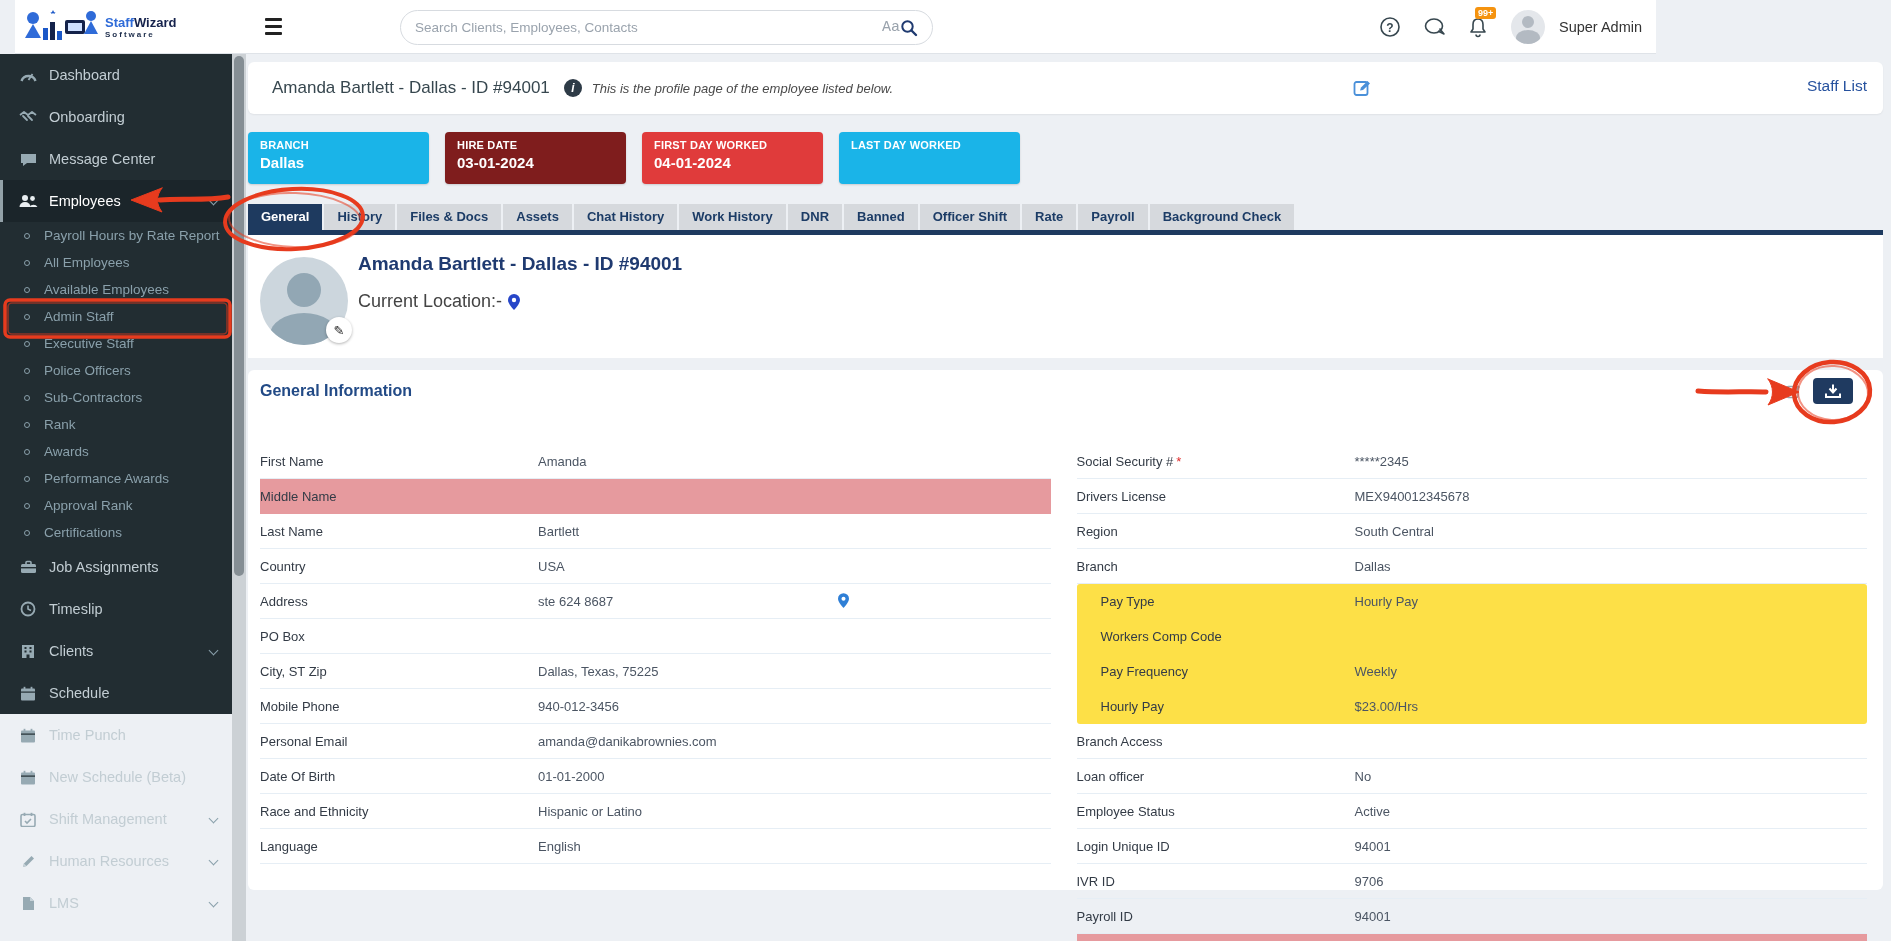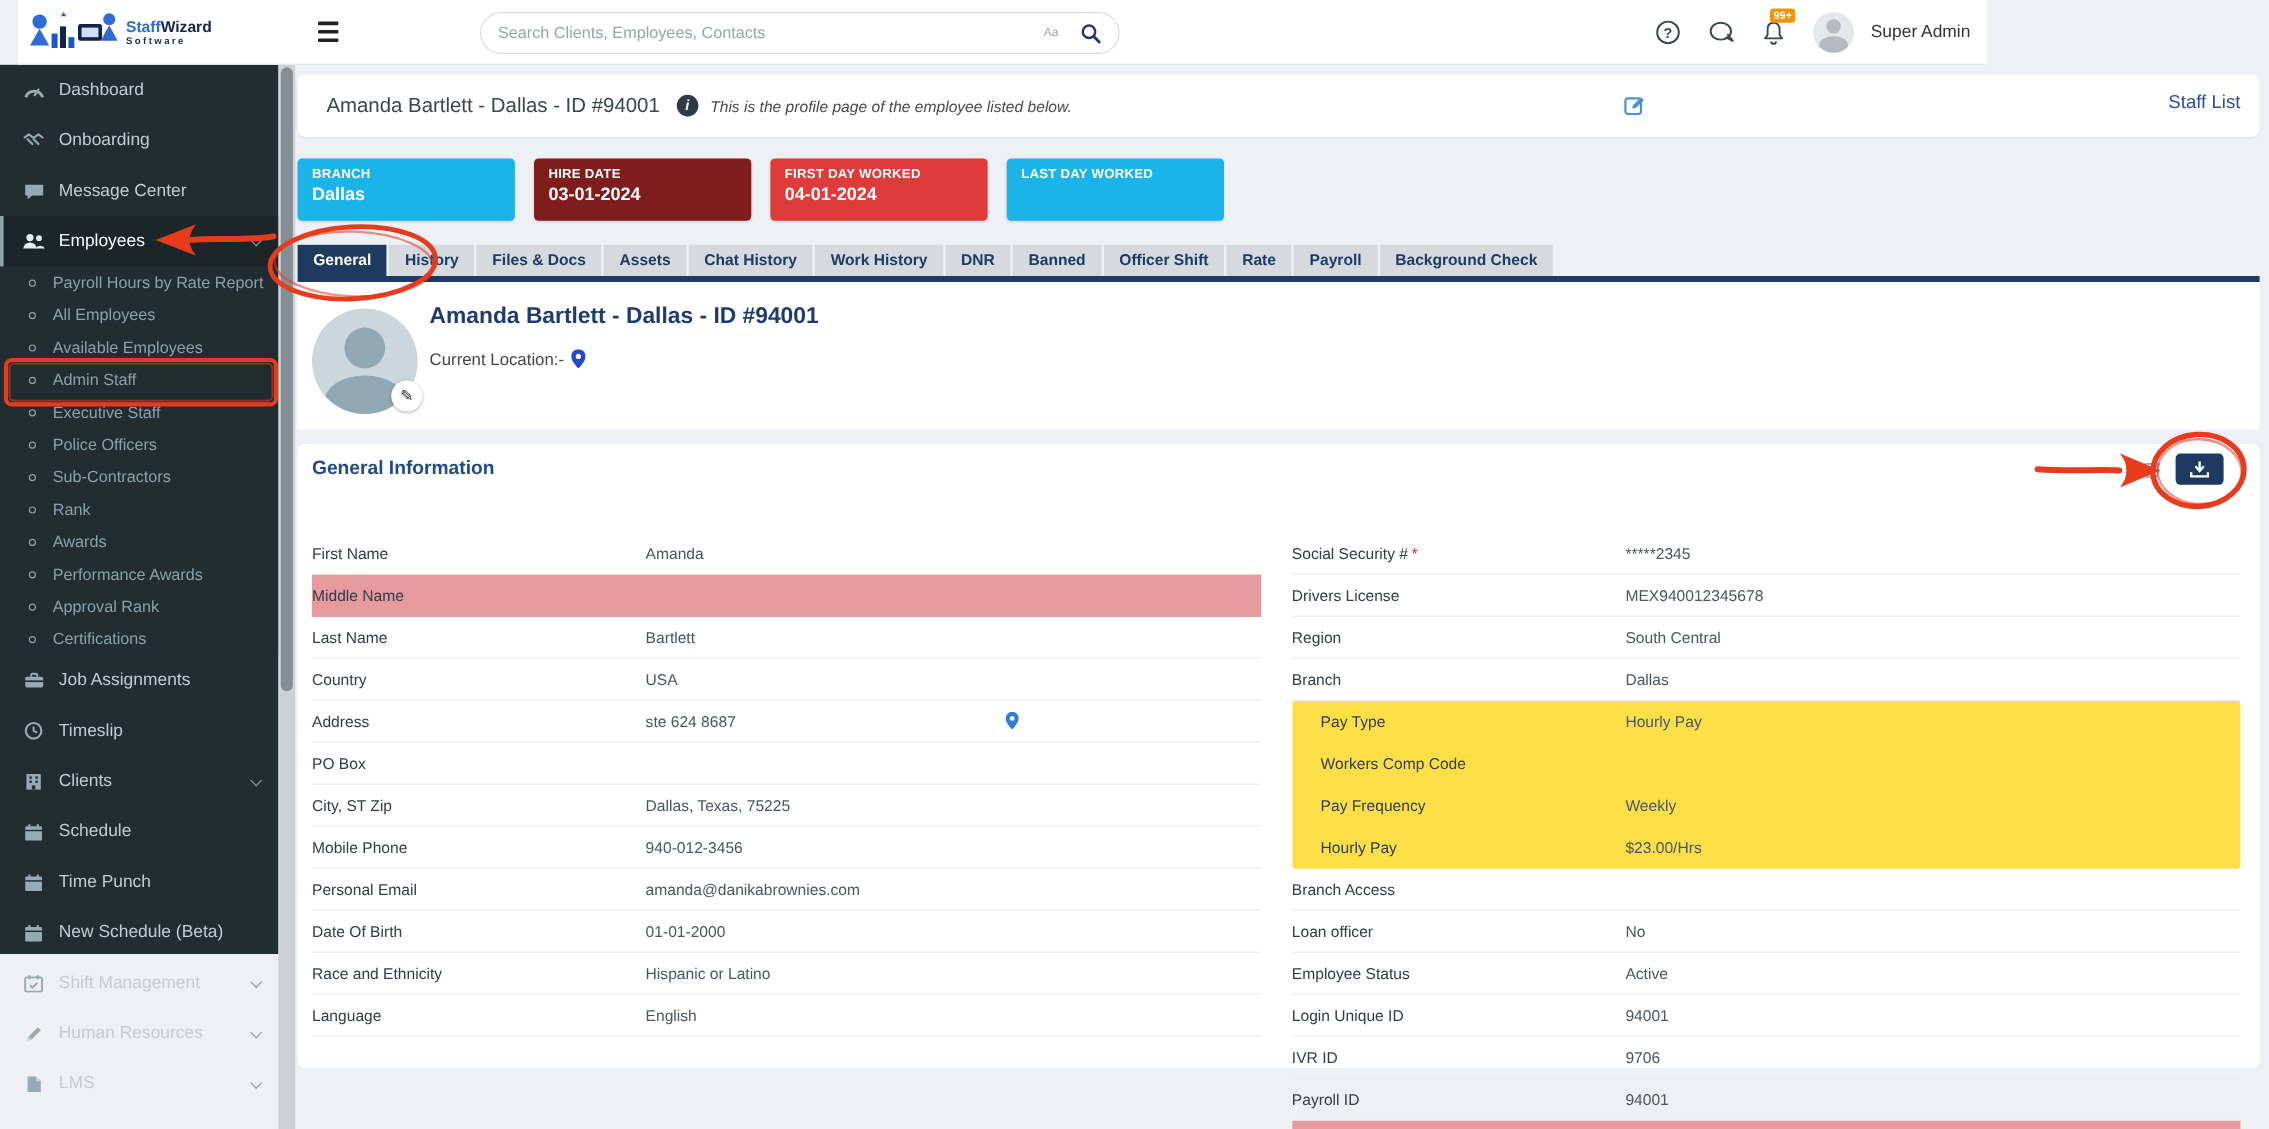--- a/index.html
+++ b/index.html
@@ -15,32 +15,32 @@
   .brand-line1 { font-size:13px; font-weight:bold; color:#15224c; }
   .brand-line1 .st { color:#2f6bd8; }
   .brand-line2 { font-size:8px; letter-spacing:2px; color:#1b2b4a; font-weight:bold; margin-top:2px; }
   .hamburger { position:absolute; left:250px; top:14px; width:26px; height:26px; cursor:pointer; }
   .hamburger i { display:block; width:17px; height:3px; background:#222; margin:4px 0; border-radius:1px; }
   .search-pill { position:absolute; left:385px; top:10px; width:533px; height:35px; border:1px solid #d7dbe0;
                  border-radius:18px; background:#fff; display:flex; align-items:center; padding:0 14px; }
   .search-pill input { flex:1; border:none; outline:none; font-size:13.5px; color:#333;
                        font-family:"Liberation Sans","DejaVu Sans",sans-serif; }
   .search-pill input::placeholder { color:#9aa3ad; }
-  .aa-toggle { color:#9aa3ad; font-size:10px; margin-right:18px; cursor:pointer; }
+  .aa-toggle { color:#9aa3ad; font-size:15px; cursor:pointer;font-family:Liberation Mono, monospace; }
   .nav-right { position:absolute; right:14px; top:0; height:54px; display:flex; align-items:center; gap:22px; }
   .nav-ico { width:22px; height:22px; position:relative; cursor:pointer; color:#37474f; }
   .badge-99 { position:absolute; top:-9px; left:8px; background:#f5930f; color:#fff; font-size:9px;
               font-weight:bold; padding:1px 3px; border-radius:3px; }
   .nav-avatar { width:34px; height:34px; border-radius:50%; background:#e4e7eb; position:relative; overflow:hidden; cursor:pointer; }
   .nav-avatar .hd { position:absolute; top:6px; left:11px; width:12px; height:12px; border-radius:50%; background:#b3bac2; }
   .nav-avatar .bd { position:absolute; top:20px; left:5px; width:24px; height:16px; border-radius:50%; background:#b3bac2; }
   .user-name { font-size:14.5px; color:#333; margin-left:-8px; }
 
   
-  .sidebar { position:absolute; top:54px; left:0; width:232px; height:741px; background:#222d32; z-index:10; }
+  .sidebar { position:absolute; top:54px; left:0; width:232px; height:660px; background:#222d32; z-index:10; }
   .sb-item { height:42px; display:flex; align-items:center; padding-left:18px; color:#c2cdd3; font-size:14.5px;
              cursor:pointer; position:relative; }
   .sb-item .ic { width:20px; margin-right:11px; display:flex; justify-content:center; color:#97aab3; }
   .sb-item.active { background:#1b252a; border-left:3px solid #93a1a8; padding-left:15px; color:#ffffff; }
   .chev { position:absolute; right:15px; top:17px; width:7px; height:7px; border-right:1.5px solid #8aa0ab;
           border-bottom:1.5px solid #8aa0ab; transform:rotate(45deg); }
   .sb-sub { background:#222d32; }
   .sb-sub-item { height:27px; display:flex; align-items:center; padding-left:24px; color:#8aa0ab; font-size:13.5px; cursor:pointer; }
   .sb-sub-item .dot { width:6px; height:6px; border:1px solid #8aa0ab; border-radius:50%; margin-right:14px; flex:none; }
 
@@ -74,21 +74,21 @@
   .profile-sec { background:#fff; height:123px; display:flex; padding:16px 0 0 12px; }
   .avatar { position:relative; width:88px; height:88px; flex:none; margin-top:6px; }
   .avatar .circ { width:88px; height:88px; border-radius:50%; background:#ccd6dd; overflow:hidden; position:relative; }
   .avatar .hd { position:absolute; top:16px; left:27px; width:34px; height:34px; border-radius:50%; background:#92a7b4; }
   .avatar .bd { position:absolute; top:56px; left:10px; width:68px; height:44px; border-radius:50% 50% 0 0; background:#92a7b4; }
   .avatar .pencil-badge { position:absolute; right:-4px; bottom:2px; width:26px; height:26px; border-radius:50%;
       background:#fff; box-shadow:0 1px 3px rgba(0,0,0,.3); display:flex; align-items:center; justify-content:center;
       font-size:13px; color:#222; cursor:pointer; }
   .prof-text { margin-left:10px; }
   .emp-name { font-size:19px; font-weight:bold; color:#1f3a70; margin-top:2px; }
-  .cur-loc { margin-top:16px; font-size:14px; color:#444; display:flex; align-items:center; gap:6px; }
+  .cur-loc { margin-top:16px; font-size:18px; color:#444; display:flex; align-items:center; gap:6px; }
 
   .gi-card { background:#fff; border-radius:6px; margin-top:12px; height:520px; position:relative; padding:12px 16px 0 12px; }
   .gi-title { font-size:16px; font-weight:bold; color:#224a86; height:32px; }
   .dl-btn { position:absolute; top:8px; right:30px; width:40px; height:26px; background:#1f3a60; border:none;
             border-radius:4px; display:flex; align-items:center; justify-content:center; cursor:pointer; }
   .mini-edit { position:absolute; top:14px; right:82px; color:#9aa4ad; cursor:pointer; }
 
   .gi-cols { display:flex; gap:26px; margin-top:30px; }
   .gi-col { flex:1; }
   .gi-row { position:relative; display:flex; align-items:center; height:35px; border-bottom:1px solid #e6eef5; font-size:13px; }

